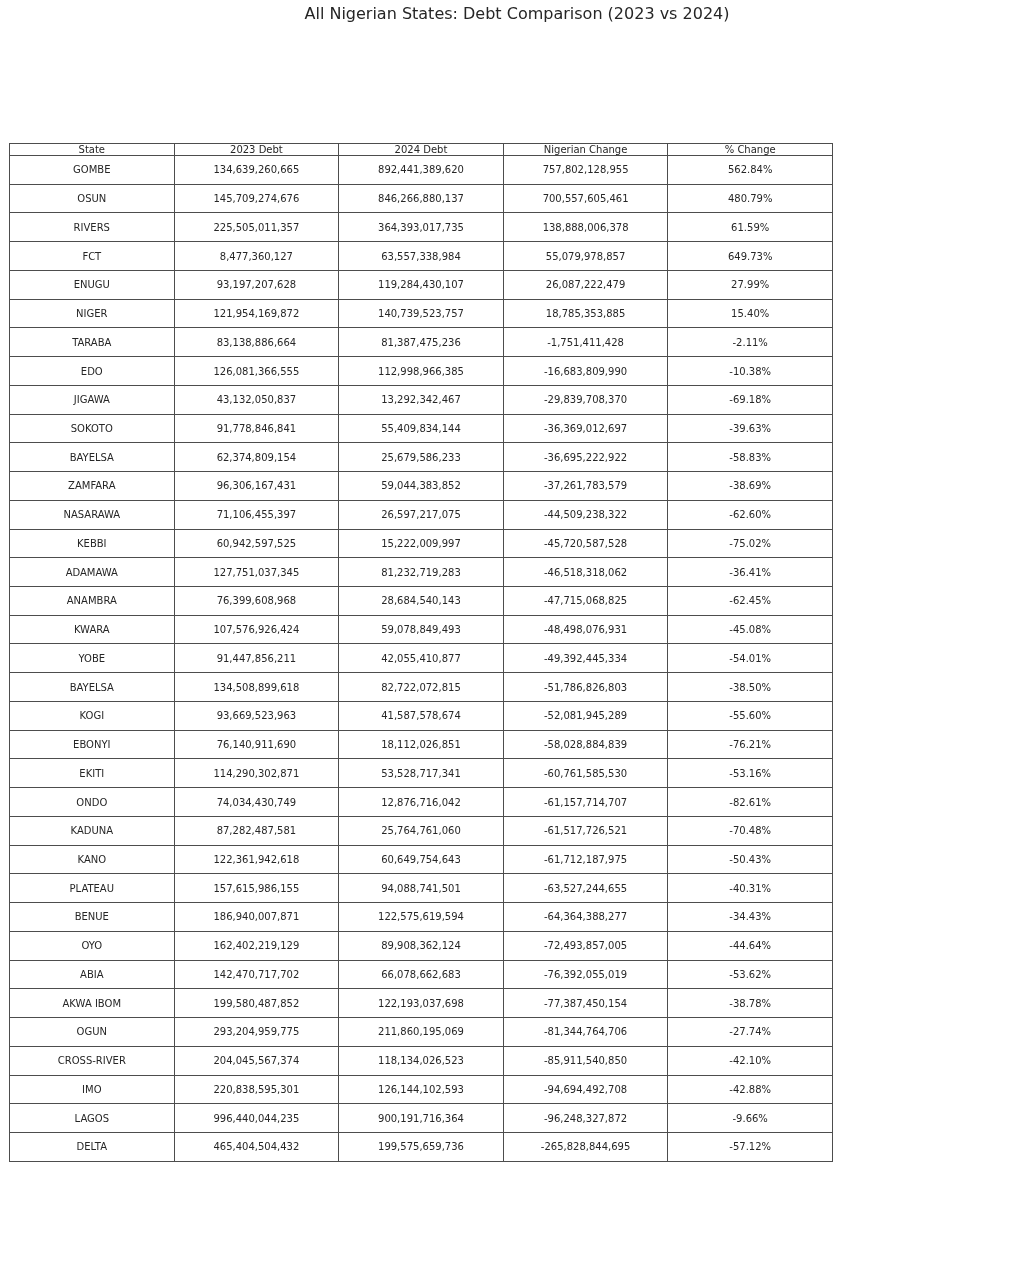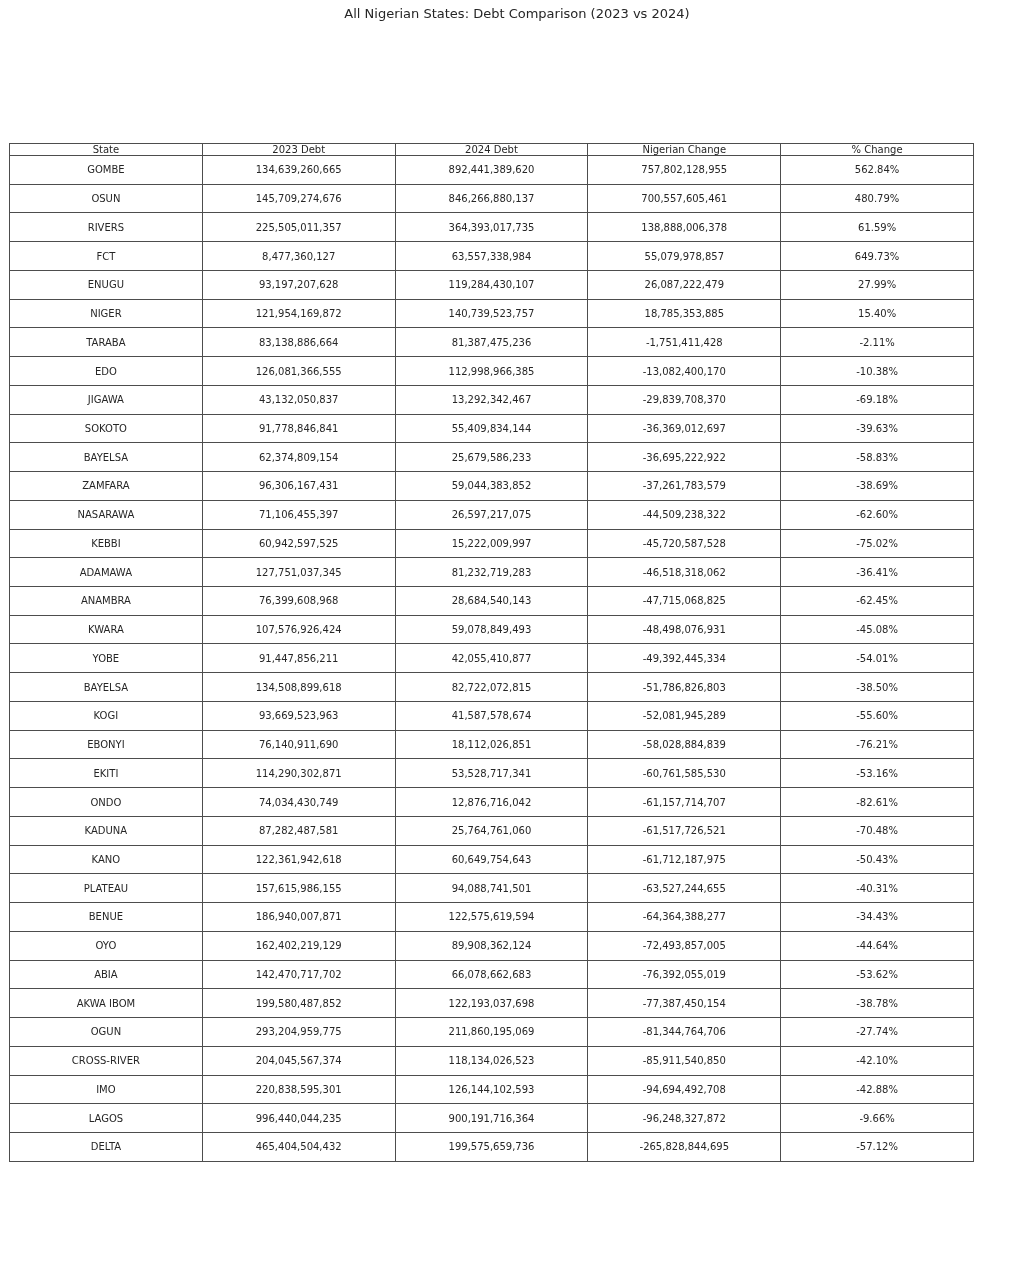--- a/index.html
+++ b/index.html
@@ -15,29 +15,29 @@
     font-family: "DejaVu Sans", "Liberation Sans", sans-serif;
     color: #262626;
     overflow: hidden;
   }
   .chart-title {
     position: absolute;
     left: 9px;
     top: 6px;
     width: 1016px;
     text-align: center;
-    font-size: 13px;
+    font-size: 16px;
     line-height: 15px;
     color: #262626;
   }
   table.debt-table {
     position: absolute;
     left: 9px;
     top: 143px;
-    width: 965px;
+    width: 824px;
     height: 1019px;
     border-collapse: collapse;
     table-layout: fixed;
   }
   table.debt-table th,
   table.debt-table td {
     border: 1.6px solid #4d4d4d;
     font-size: 10px;
     font-weight: normal;
     text-align: center;
@@ -111,21 +111,21 @@
           <td>TARABA</td>
           <td>83,138,886,664</td>
           <td>81,387,475,236</td>
           <td>-1,751,411,428</td>
           <td>-2.11%</td>
         </tr>
         <tr>
           <td>EDO</td>
           <td>126,081,366,555</td>
           <td>112,998,966,385</td>
-          <td>-13,082,400,170</td>
+          <td>-16,683,809,990</td>
           <td>-10.38%</td>
         </tr>
         <tr>
           <td>JIGAWA</td>
           <td>43,132,050,837</td>
           <td>13,292,342,467</td>
           <td>-29,839,708,370</td>
           <td>-69.18%</td>
         </tr>
         <tr>

